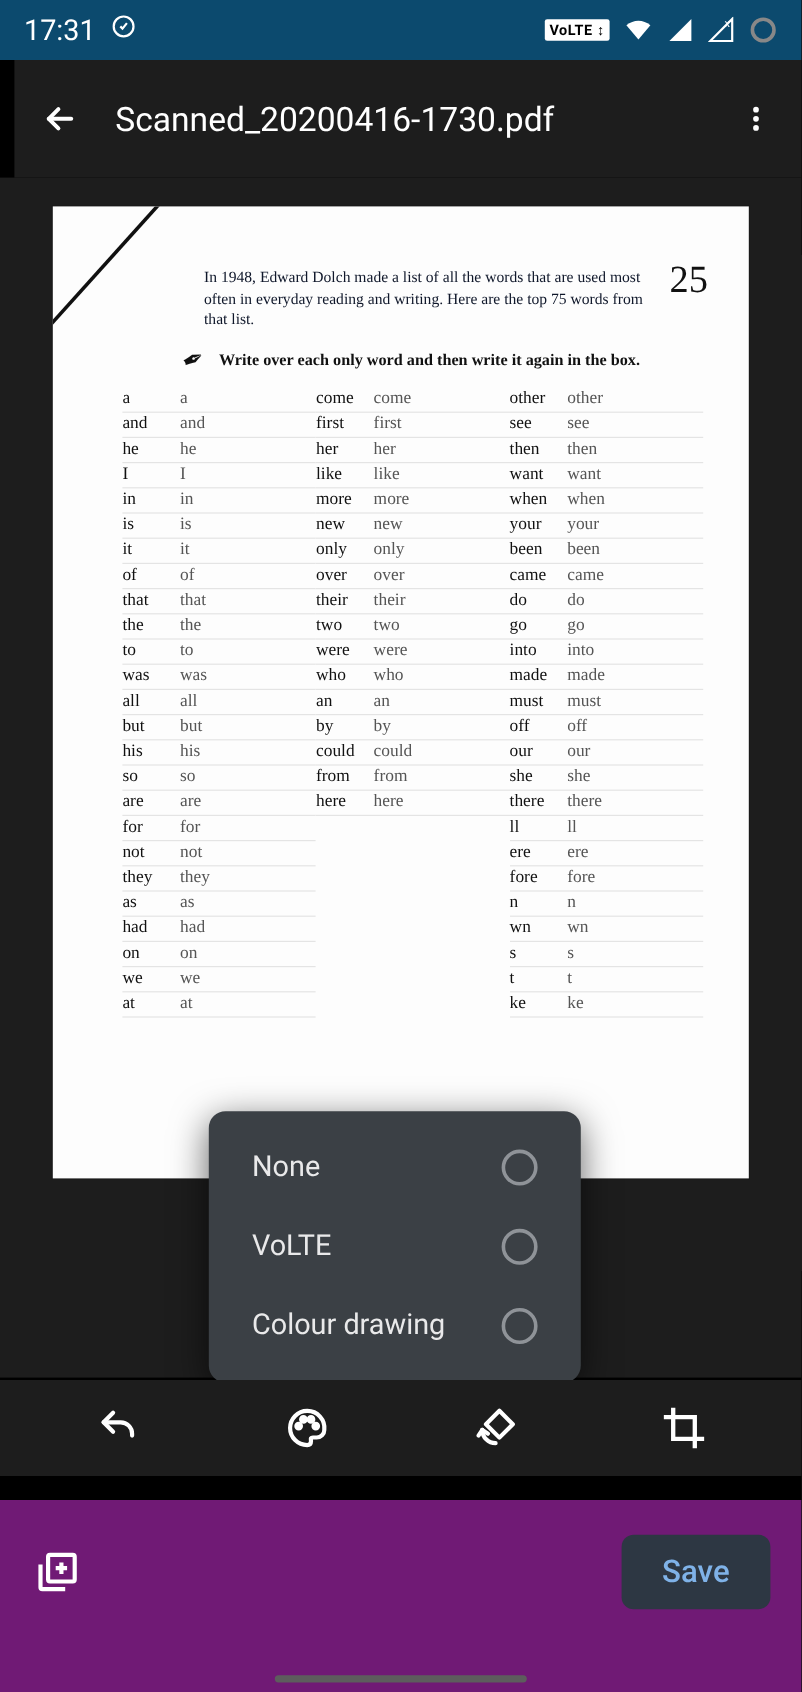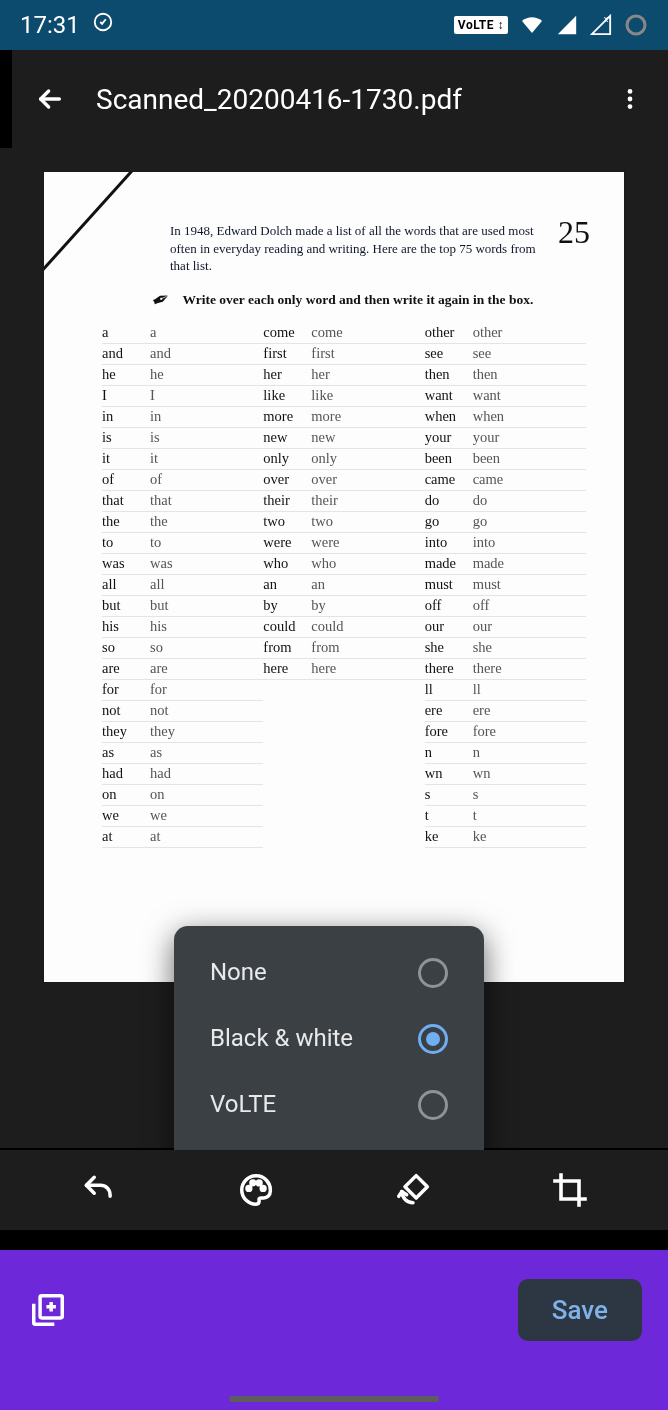--- a/index.html
+++ b/index.html
@@ -138,21 +138,21 @@
     align-items: center;
     padding: 0 20px;
     background: #1d1d1d;
   }
   .action-btn { width: 48px; height: 48px; display:flex; align-items:center; justify-content:center; }
   
   .bottom-bar {
     position: absolute;
     left: 0; right: 0; bottom: 0;
     height: 160px;
-    background: #6d28d9;
+    background: #701a75;
     display: flex;
     align-items: center;
     justify-content: space-between;
     padding: 0 26px 40px 26px;
   }
   .add-pages { width:44px; height:44px; display:flex; align-items:center; justify-content:center;}
   .save-btn {
     background: #2d3743;
     color: #7fb2e8;
     font-size: 26px;
@@ -578,24 +578,20 @@
         </div>
       </div>
   </div>
 
   <div class="popup" id="popup">
       <div class="popup-item">
         <span>None</span>
         <span class="radio"></span>
       </div>
       <div class="popup-item">
-        <span>Black &amp; white</span>
-        <span class="radio selected"></span>
-      </div>
-      <div class="popup-item">
         <span>VoLTE</span>
         <span class="radio"></span>
       </div>
       <div class="popup-item">
         <span>Colour drawing</span>
         <span class="radio"></span>
       </div>
     </div>
 </div>
 

